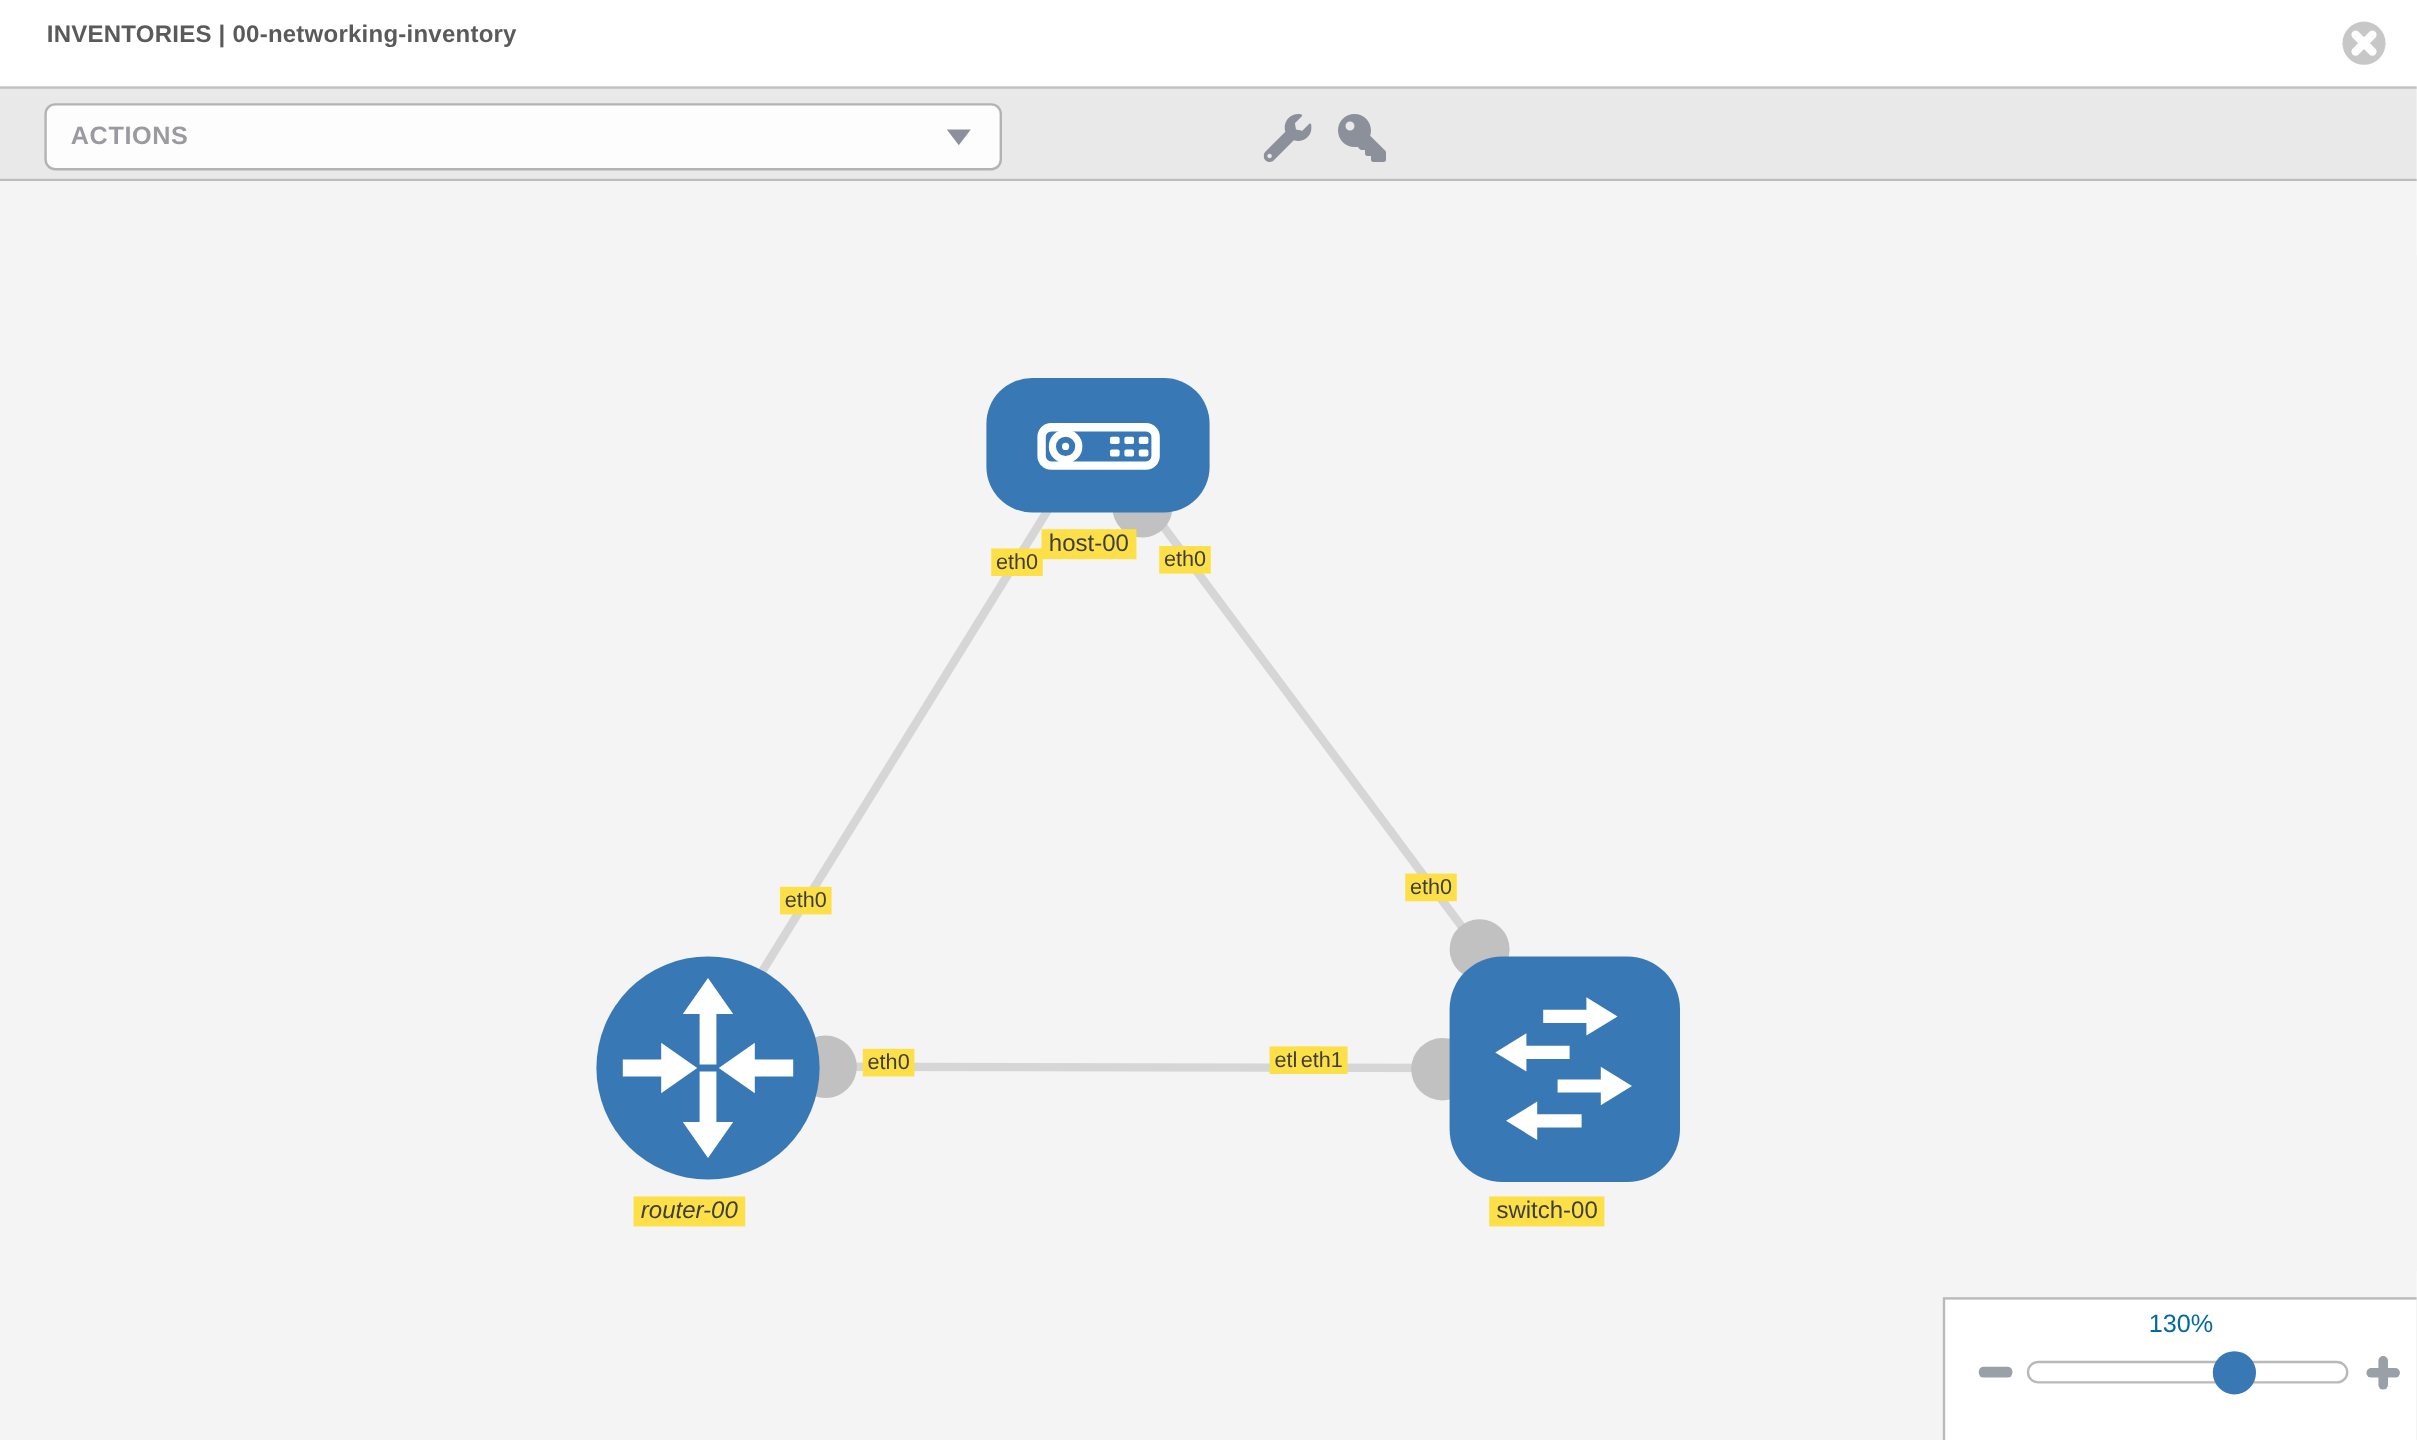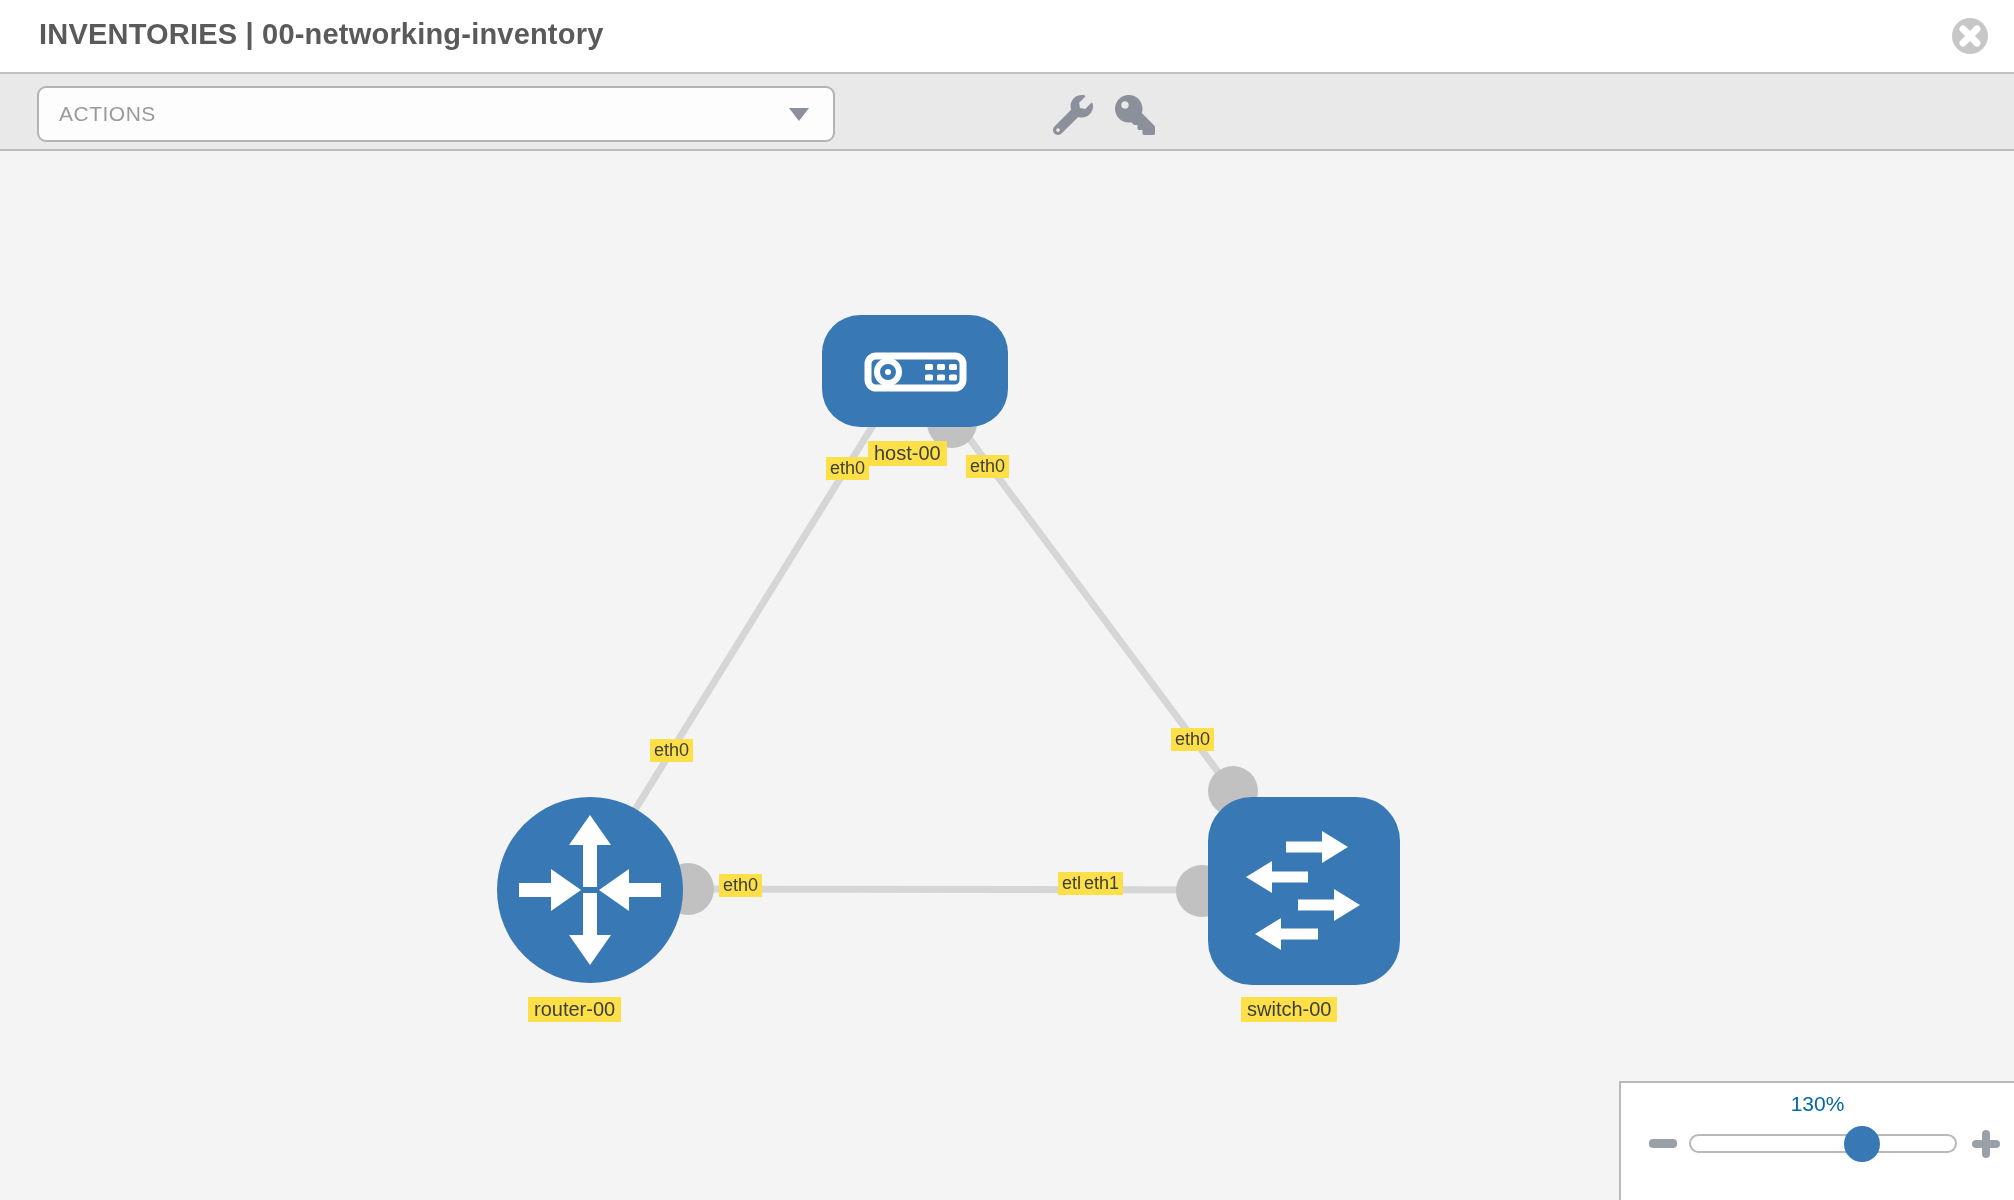--- a/index.html
+++ b/index.html
@@ -2,31 +2,31 @@
 <html style="--node-blue: #3878b4; --link-gray: #d6d6d6; --port-gray: #c1c1c1; --toolbar-bg: #e9e9e9;"><head>
 <meta charset="utf-8">
 <style>
   * { margin:0; padding:0; box-sizing:border-box; }
   html,body { width:2014px; height:1200px; }
   body { font-family:"Liberation Sans", sans-serif; background:#fff; overflow:hidden; }
   .app { position:relative; width:2014px; height:1200px; background:#fff; overflow:hidden; }
 
   
   .hdr { position:absolute; left:0; top:0; width:100%; height:72px; background:#fff; }
-  .hdr-title { position:absolute; left:39px; top:18px; font-size:29px; font-weight:bold; color:#5a5a5a; letter-spacing:0.2px; }
+  .hdr-title { position:absolute; left:39px; top:18px; font-size:20px; font-weight:bold; color:#5a5a5a; letter-spacing:0.2px; }
   .close-btn { position:absolute; right:25px; top:17px; width:38px; height:38px; border:none; background:transparent; cursor:pointer; }
 
   
   .tbar { position:absolute; left:0; top:72px; width:100%; height:79px; background:#e9e9e9;
           border-top:2px solid #c2c2c2; border-bottom:2px solid #bcbcbc; }
   .dd { position:absolute; top:12px; height:56px; background:#fdfdfd; border:2px solid #b3b3b3;
         border-radius:9px; display:flex; align-items:center; cursor:pointer; }
   .dd-actions { left:37px; width:798px; }
   .dd-search  { left:1183px; width:794px; }
-  .dd-label { margin-left:20px; font-size:21px; color:#9a9aa0; letter-spacing:0.5px; }
+  .dd-label { margin-left:20px; font-size:21px; color:#9a9aa0; letter-spacing:0.5px;font-weight:bold; }
   .caret { position:absolute; right:24px; top:50%; margin-top:-6px; width:0; height:0;
            border-left:10px solid transparent; border-right:10px solid transparent;
            border-top:13px solid #8b909a; }
   .tool-btn { position:absolute; top:18px; width:46px; height:46px; border:none; background:transparent; cursor:pointer; }
   .tool-btn svg { display:block; margin:auto; }
   .btn-wrench { left:1050px; }
   .btn-key { left:1112px; }
 
   
   .canvas { position:absolute; left:0; top:151px; width:2014px; height:1049px; background:#f4f4f4; overflow:hidden; }
@@ -135,21 +135,21 @@
         <g fill="#fff">
           <path d="M140 50 L114 34 L114 44.5 L78 44.5 L78 55.5 L114 55.5 L114 66 Z"></path>
           <path d="M38 80 L64 64 L64 74.5 L100 74.5 L100 85.5 L64 85.5 L64 96 Z"></path>
           <path d="M152 108 L126 92 L126 102.5 L90 102.5 L90 113.5 L126 113.5 L126 124 Z"></path>
           <path d="M47 137 L73 121 L73 131.5 L110 131.5 L110 142.5 L73 142.5 L73 153 Z"></path>
         </g>
       </svg>
     </div>
 
     <div class="chip node-chip" style="left:868px; top:290px;">host-00</div>
-    <div class="chip node-chip" style="left:528px; top:846px;">router-00</div>
+    <div class="chip node-chip" style="left:528px; top:846px;font-style:italic;">router-00</div>
     <div class="chip node-chip" style="left:1241px; top:846px;">switch-00</div>
 
     <div class="chip if-chip" style="left:826px; top:306px;">eth0</div>
     <div class="chip if-chip" style="left:966px; top:304px;">eth0</div>
     <div class="chip if-chip" style="left:650px; top:588px;">eth0</div>
     <div class="chip if-chip" style="left:1171px; top:577px;">eth0</div>
     <div class="chip if-chip" style="left:719px; top:723px;">eth0</div>
     <div class="chip if-chip" style="left:1058px; top:721px;">eth0</div>
     <div class="chip if-chip" style="left:1080px; top:721px;text-align:right;">eth1</div>
 

